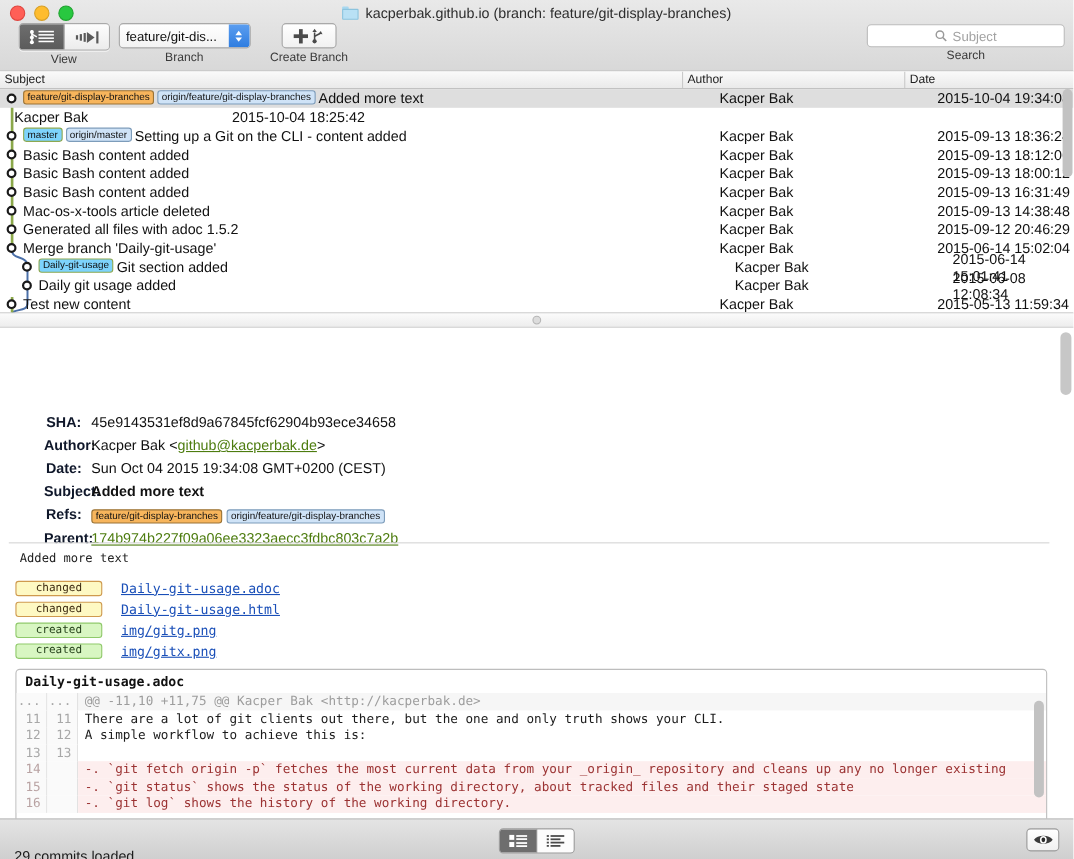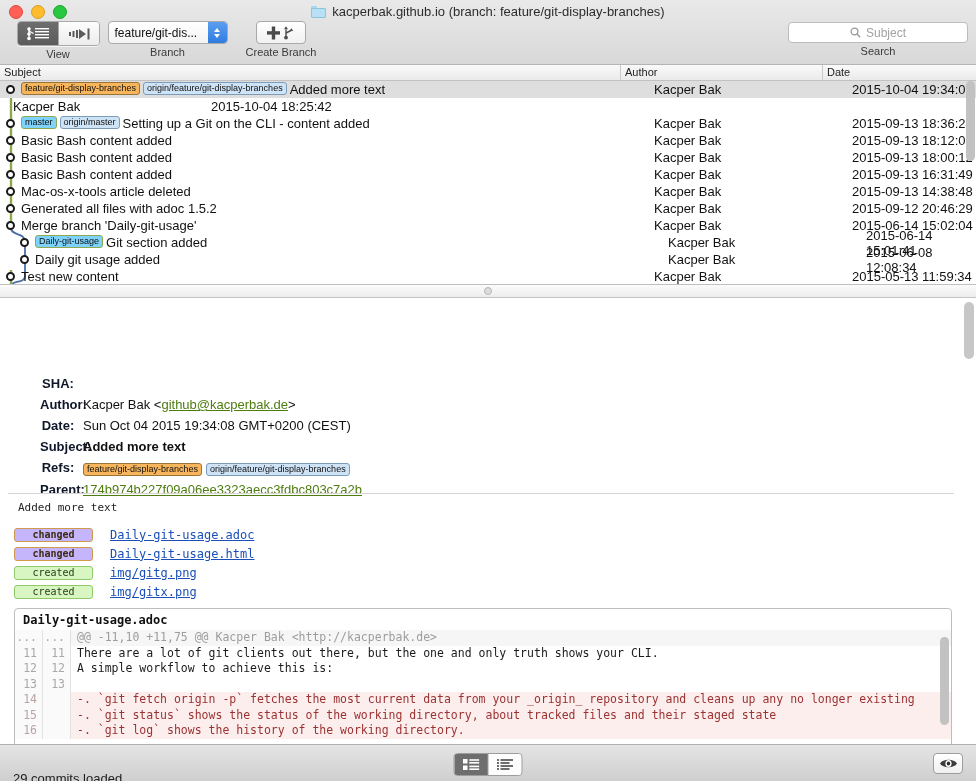--- a/index.html
+++ b/index.html
@@ -154,21 +154,21 @@
 
   .msgbody{position:absolute;left:18px;top:203px;font-family:"DejaVu Sans Mono",monospace;font-size:11px;color:#222;}
 
   .files{position:absolute;left:14px;top:227px;}
   .frow{display:flex;align-items:center;height:19px;margin-bottom:0;}
   .badge{
     width:79px;height:14px;border-radius:3px;font-size:10px;
     display:flex;align-items:center;justify-content:center;box-sizing:border-box;
     font-family:"DejaVu Sans Mono",monospace;
   }
-  .badge.changed{background:#c4b5fd;border:1px solid #cf9a4e;color:#3d2a10;font-weight:bold;}
+  .badge.changed{background:#fef9c3;border:1px solid #cf9a4e;color:#3d2a10;}
   .badge.created{background:#d8f6c2;border:1px solid #8fc96a;color:#24401a;}
   .fname{margin-left:17px;font-family:"DejaVu Sans Mono",monospace;font-size:12px;color:#1a4fb8;text-decoration:underline;}
 
   
   .diffbox{
     position:absolute;left:14px;right:10px;top:310px;bottom:-4px;
     border:1px solid #bdbdbd;border-radius:4px;background:#fff;overflow:hidden;
   }
   .difftitle{
     font-family:"DejaVu Sans Mono",monospace;font-size:12px;font-weight:bold;color:#111;
@@ -438,20 +438,21 @@
     <span class="grip"></span>
   </div>
 
   <div class="detail">
     <div class="detail-inner">
 
 
       <div class="meta">
         <div class="mrow">
           <div class="mlabel">SHA:</div>
+          <div class="mval">45e9143531ef8d9a67845fcf62904b93ece34658</div>
         </div>
         <div class="mrow">
           <div class="mlabel">Author:</div>
           <div class="mval"><span>Kacper Bak &lt;</span><a href="#">github@kacperbak.de</a><span>&gt;</span></div>
         </div>
         <div class="mrow">
           <div class="mlabel">Date:</div>
           <div class="mval">Sun Oct 04 2015 19:34:08 GMT+0200 (CEST)</div>
         </div>
         <div class="mrow">

